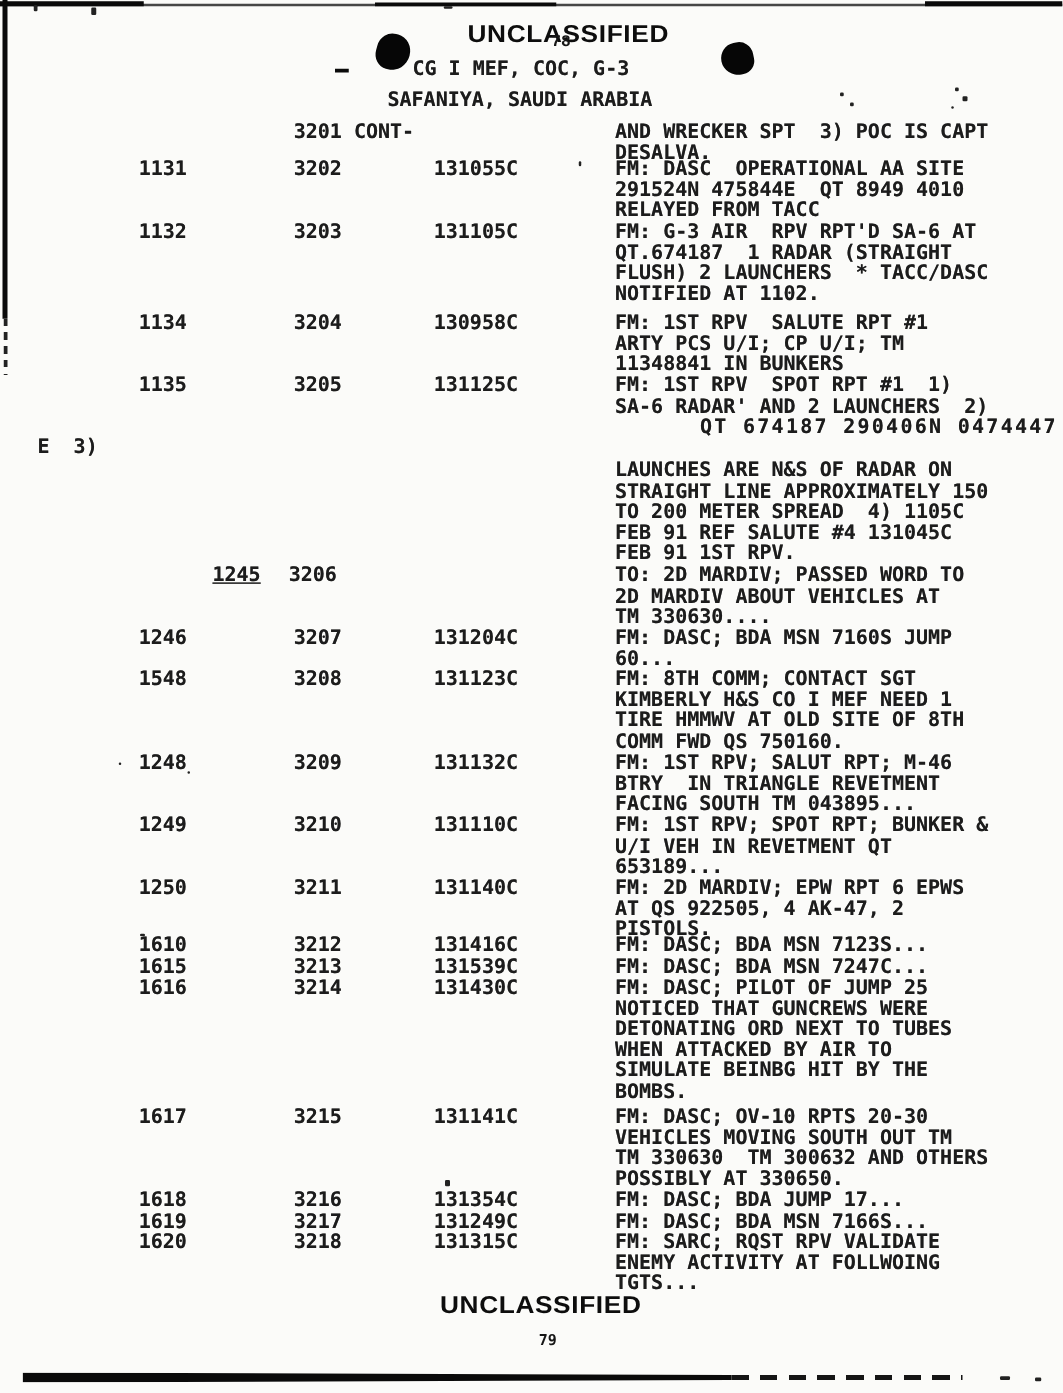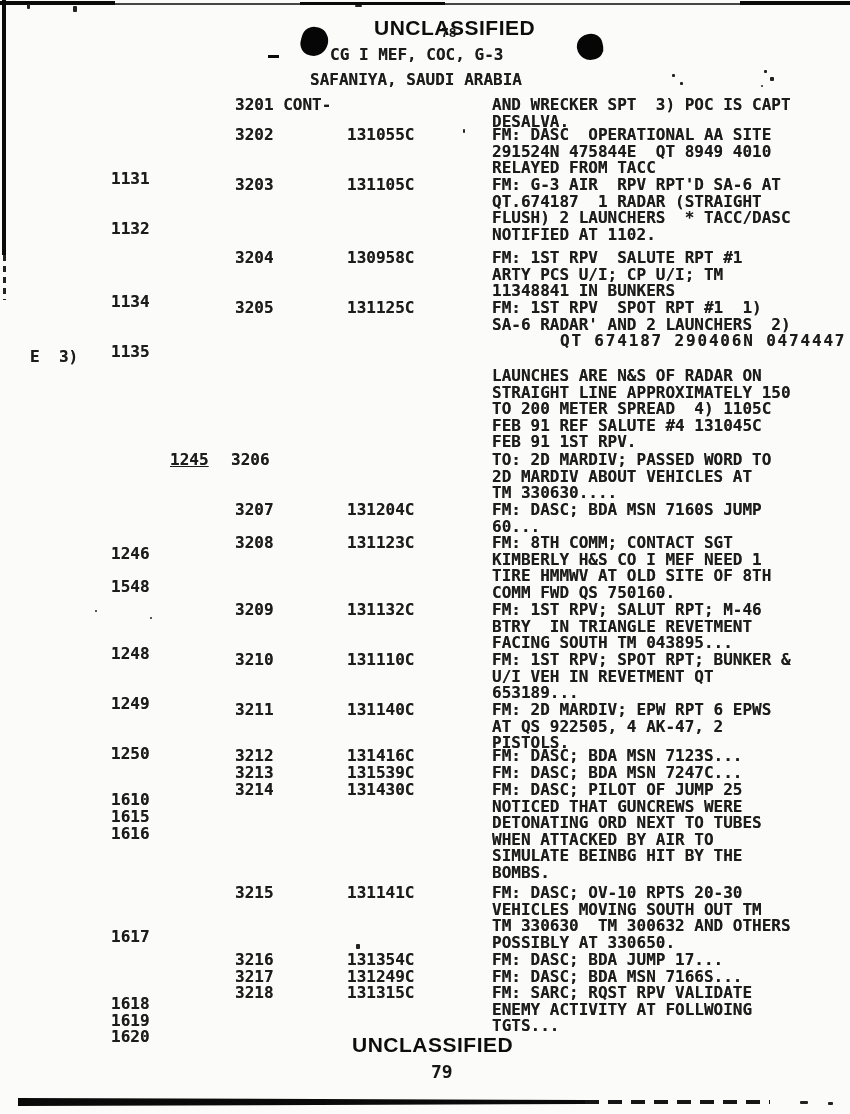--- a/index.html
+++ b/index.html
@@ -9,21 +9,21 @@
     font-family:"DejaVu Sans Mono",monospace;
   }
   .mono{
     position:absolute;margin:0;white-space:pre;
     font:700 16px/16.6px "DejaVu Sans Mono",monospace;
     color:#1c1c1c;letter-spacing:0;
     text-shadow:0 0 .3px rgba(0,0,0,.55);
   }
   .row{position:absolute;left:0;top:0;width:850px;height:0;}
   .cell{position:absolute;top:0;}
-  .col-time{left:111px;margin-top:44px;}
+  .col-time{left:111px;}
   .col-serial{left:235px;}
   .col-dtg{left:347px;}
   .col-msg{left:465px;margin-left:27px;}
   .banner{
     position:absolute;margin:0;
     font:800 21px/24px "Liberation Sans",sans-serif;
     color:#0d0d0d;letter-spacing:.5px;
     transform:scaleY(.93);transform-origin:top left;
   }
   .pagenum{position:absolute;margin:0;font:700 13px/14px "DejaVu Sans Mono",monospace;color:#161616;}
@@ -212,21 +212,21 @@
 <div class="row" style="top:985px;">
   <pre class="mono cell col-time">1620</pre>
   <pre class="mono cell col-serial">3218</pre>
   <pre class="mono cell col-dtg">131315C</pre>
   <pre class="mono cell col-msg">FM: SARC; RQST RPV VALIDATE
 ENEMY ACTIVITY AT FOLLWOING
 TGTS...</pre>
 </div>
 
 <h2 class="banner" style="left:352px;top:1034px;">UNCLASSIFIED</h2>
-<p class="pagenum" style="left:431px;top:1065px;font-size:18px;text-align:center;">79</p>
+<p class="pagenum" style="left:431px;top:1065px;font-size:12px;text-align:center;">79</p>
 
 <div style="position:absolute;left:18px;top:1098px;width:567px;height:8px;background:#0a0a0a;clip-path:polygon(0 0,100% 25%,100% 75%,0 100%);"></div>
 <div style="position:absolute;left:585px;top:1100px;width:185px;height:4px;background:repeating-linear-gradient(90deg,#151515 0 14px,transparent 14px 23px);"></div>
 <div class="speck" style="left:800px;top:1101px;width:8px;height:3px;"></div>
 <div class="speck" style="left:828px;top:1102px;width:5px;height:3px;"></div>
 
 <div class="speck" style="left:27px;top:4px;width:3px;height:5px;"></div>
 <div class="speck" style="left:73px;top:6px;width:4px;height:6px;"></div>
 <div class="speck" style="left:355px;top:5px;width:7px;height:2px;"></div>
 <div class="speck" style="left:672px;top:74px;width:3px;height:3px;"></div>

